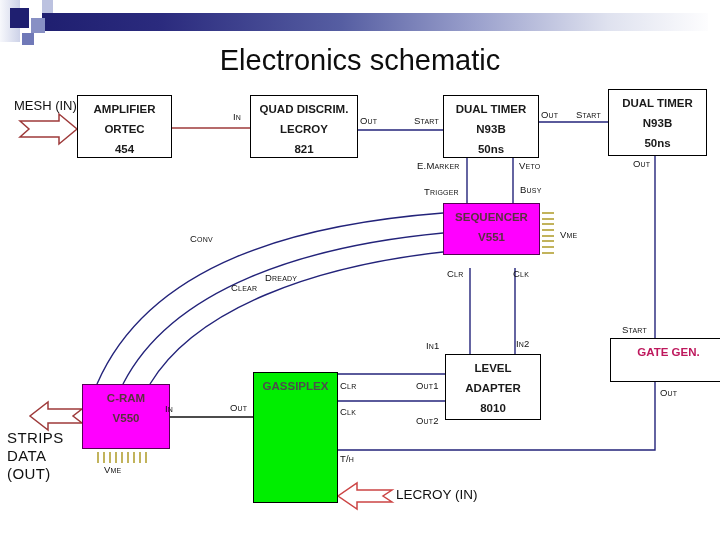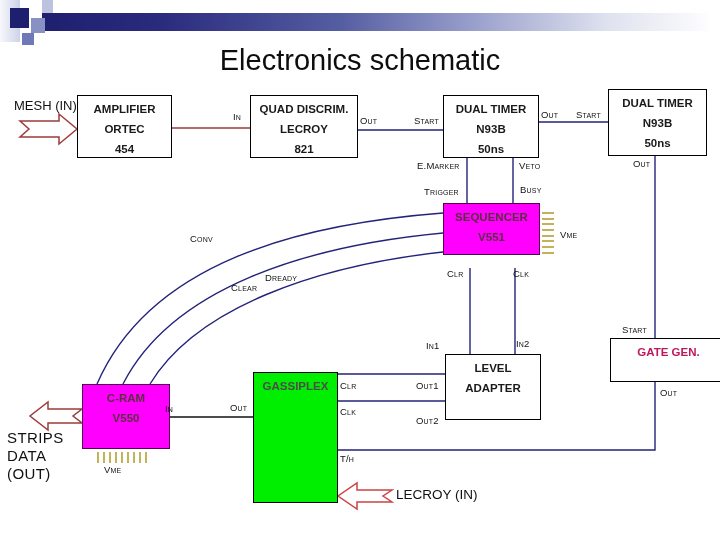--- a/index.html
+++ b/index.html
@@ -123,20 +123,21 @@
     <div class="box" style="left: 82px; top: 384px; width: 88px; height: 65px; background: rgb(255, 0, 255); border-color: rgb(85, 0, 85); color: rgb(90, 48, 64);">
       <div class="box-line">C-RAM</div>
       <div class="box-line">V550</div>
     </div>
     <div class="box" style="left: 253px; top: 372px; width: 85px; height: 131px; background: rgb(0, 238, 0); border-color: rgb(0, 0, 0); color: rgb(77, 77, 77);">
       <div class="box-line">GASSIPLEX</div>
     </div>
     <div class="box" style="left: 445px; top: 354px; width: 96px; height: 66px; background: rgb(255, 255, 255); border-color: rgb(0, 0, 0); color: rgb(26, 26, 26);">
       <div class="box-line">LEVEL</div>
       <div class="box-line">ADAPTER</div>
+      <div class="box-line">8010</div>
     </div>
     <div class="box" style="left: 610px; top: 338px; width: 117px; height: 44px; background: rgb(255, 255, 255); border-color: rgb(0, 0, 0); color: #be185d;">
       <div class="box-line">GATE GEN.</div>
     </div>
     <div class="lbl big13" style="left: 3px; top: 98px;">MESH (IN)</div>
     <div class="lbl sc" style="left: 233px; top: 111px;">In</div>
     <div class="lbl sc" style="left: 360px; top: 115px;">Out</div>
     <div class="lbl sc" style="left: 414px; top: 115px;">Start</div>
     <div class="lbl sc" style="left: 541px; top: 109px;">Out</div>
     <div class="lbl sc" style="left: 576px; top: 109px;">Start</div>

